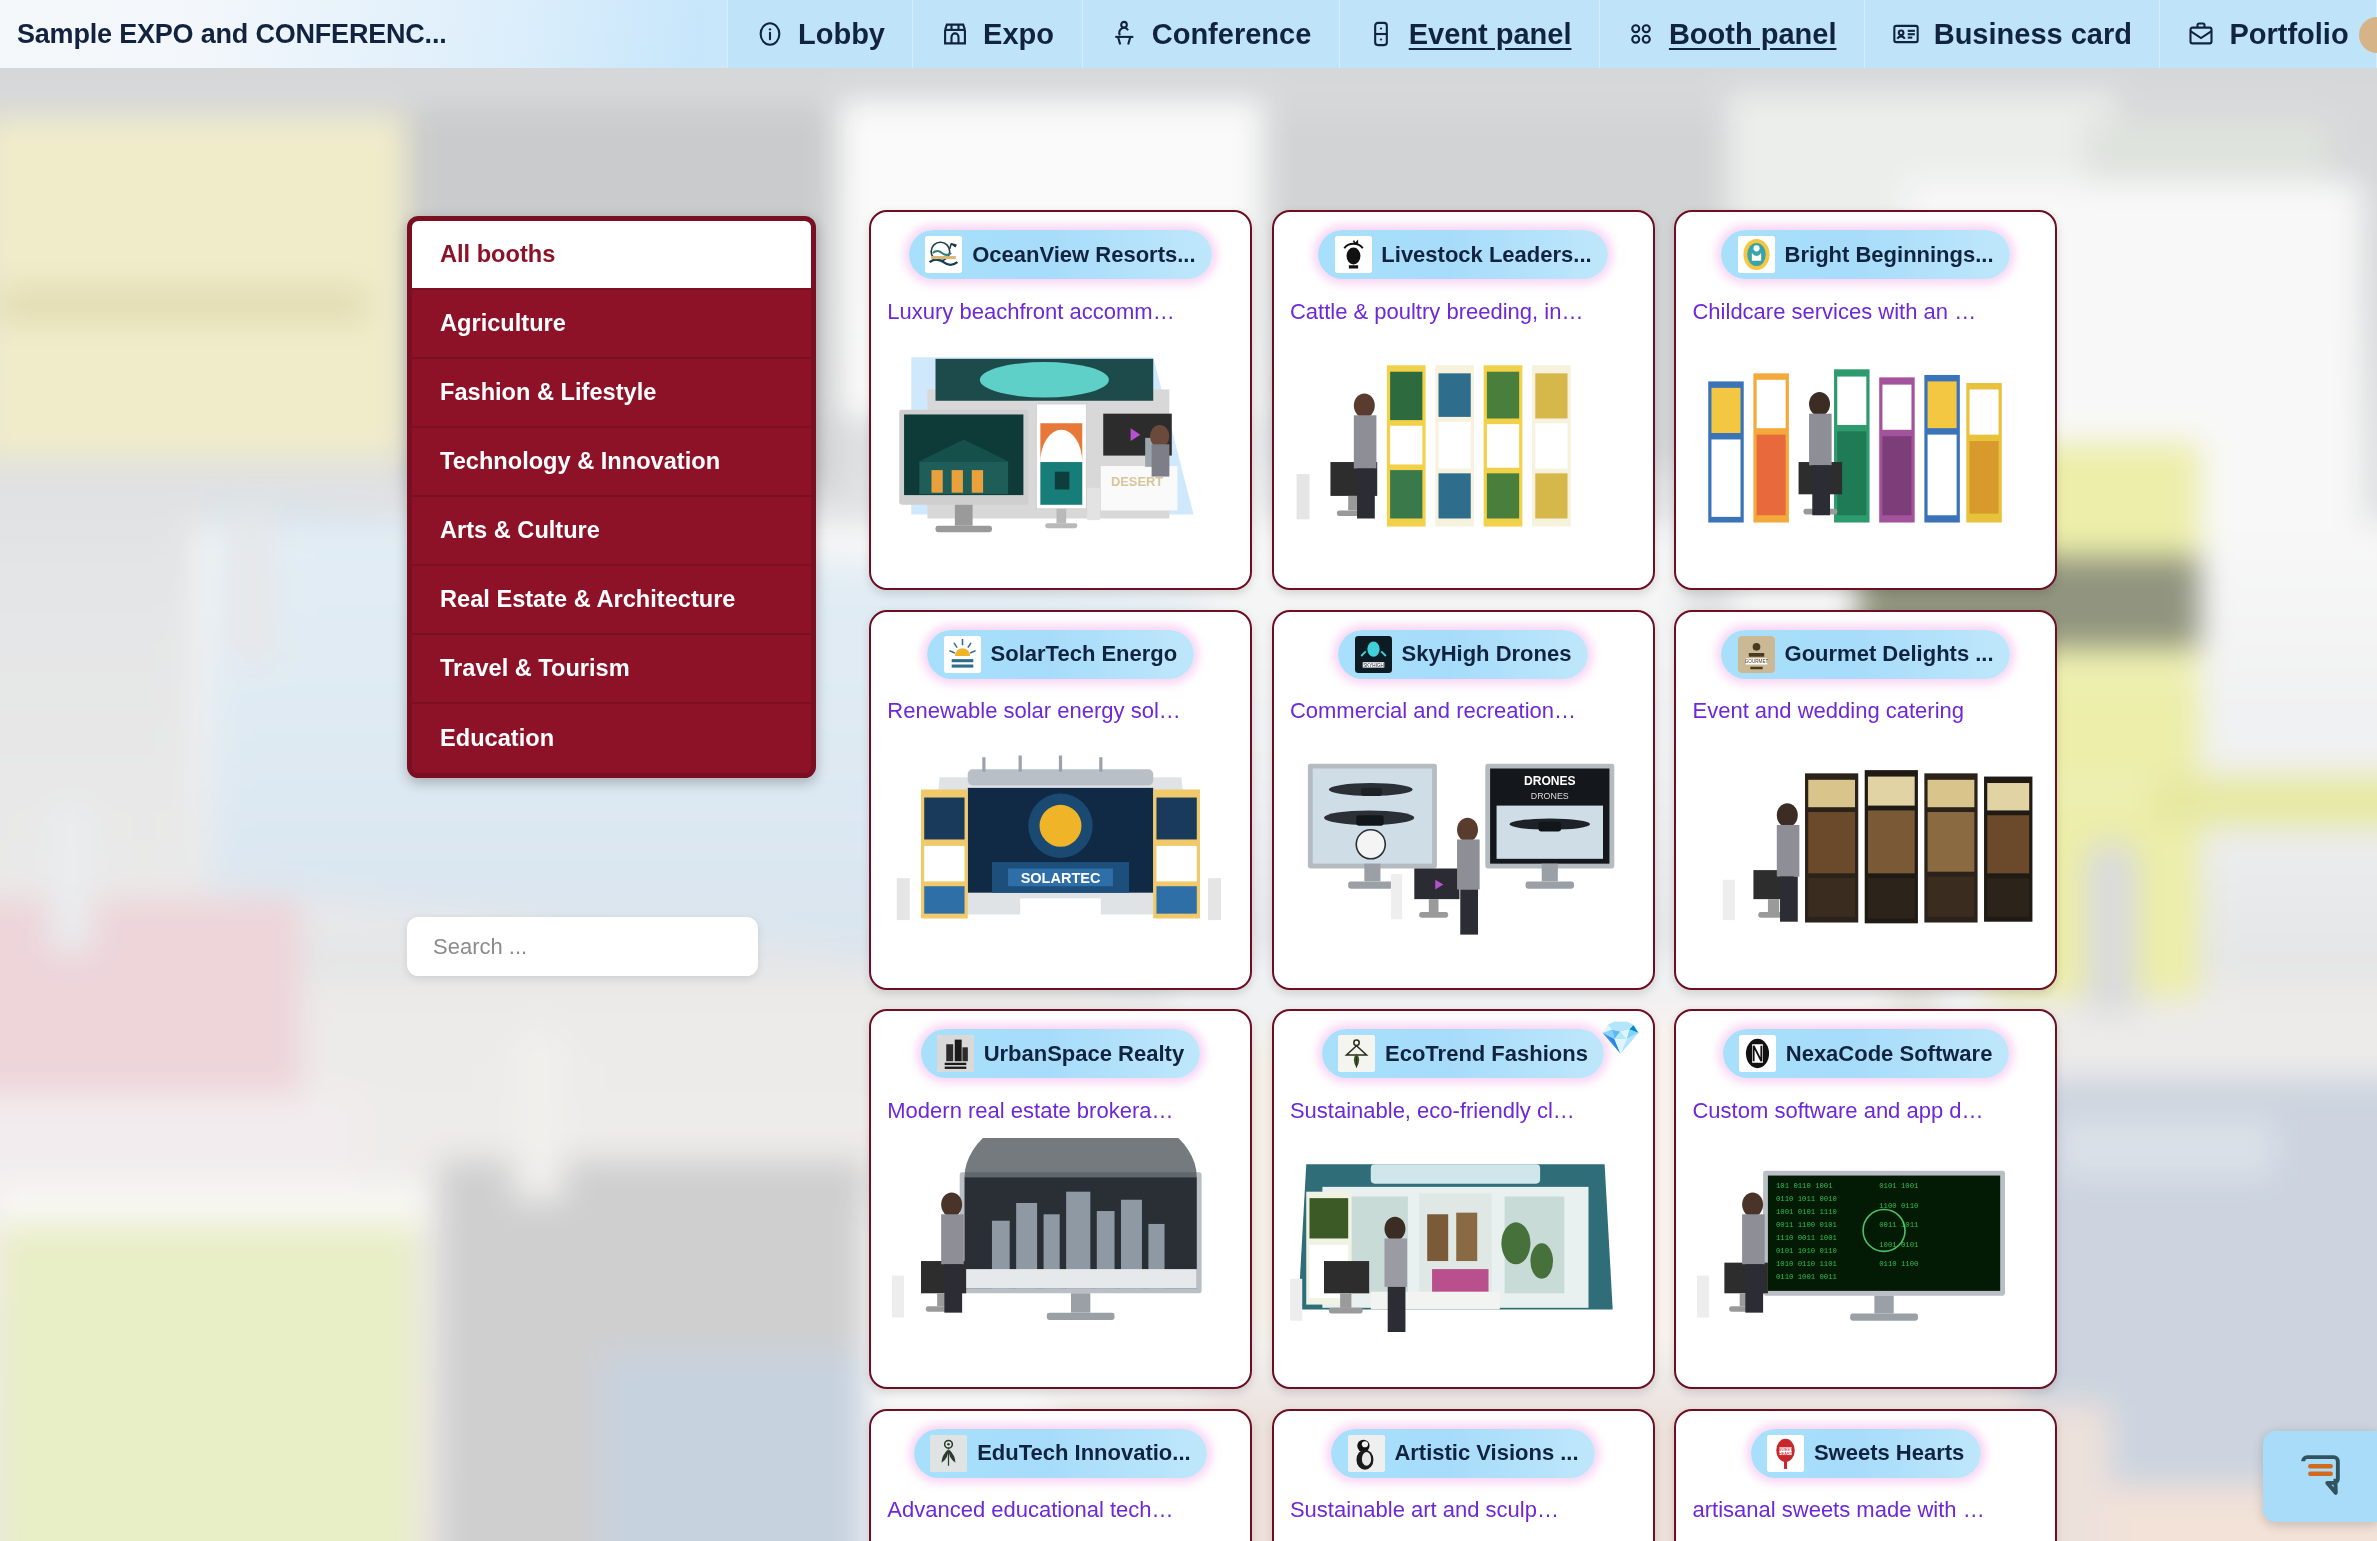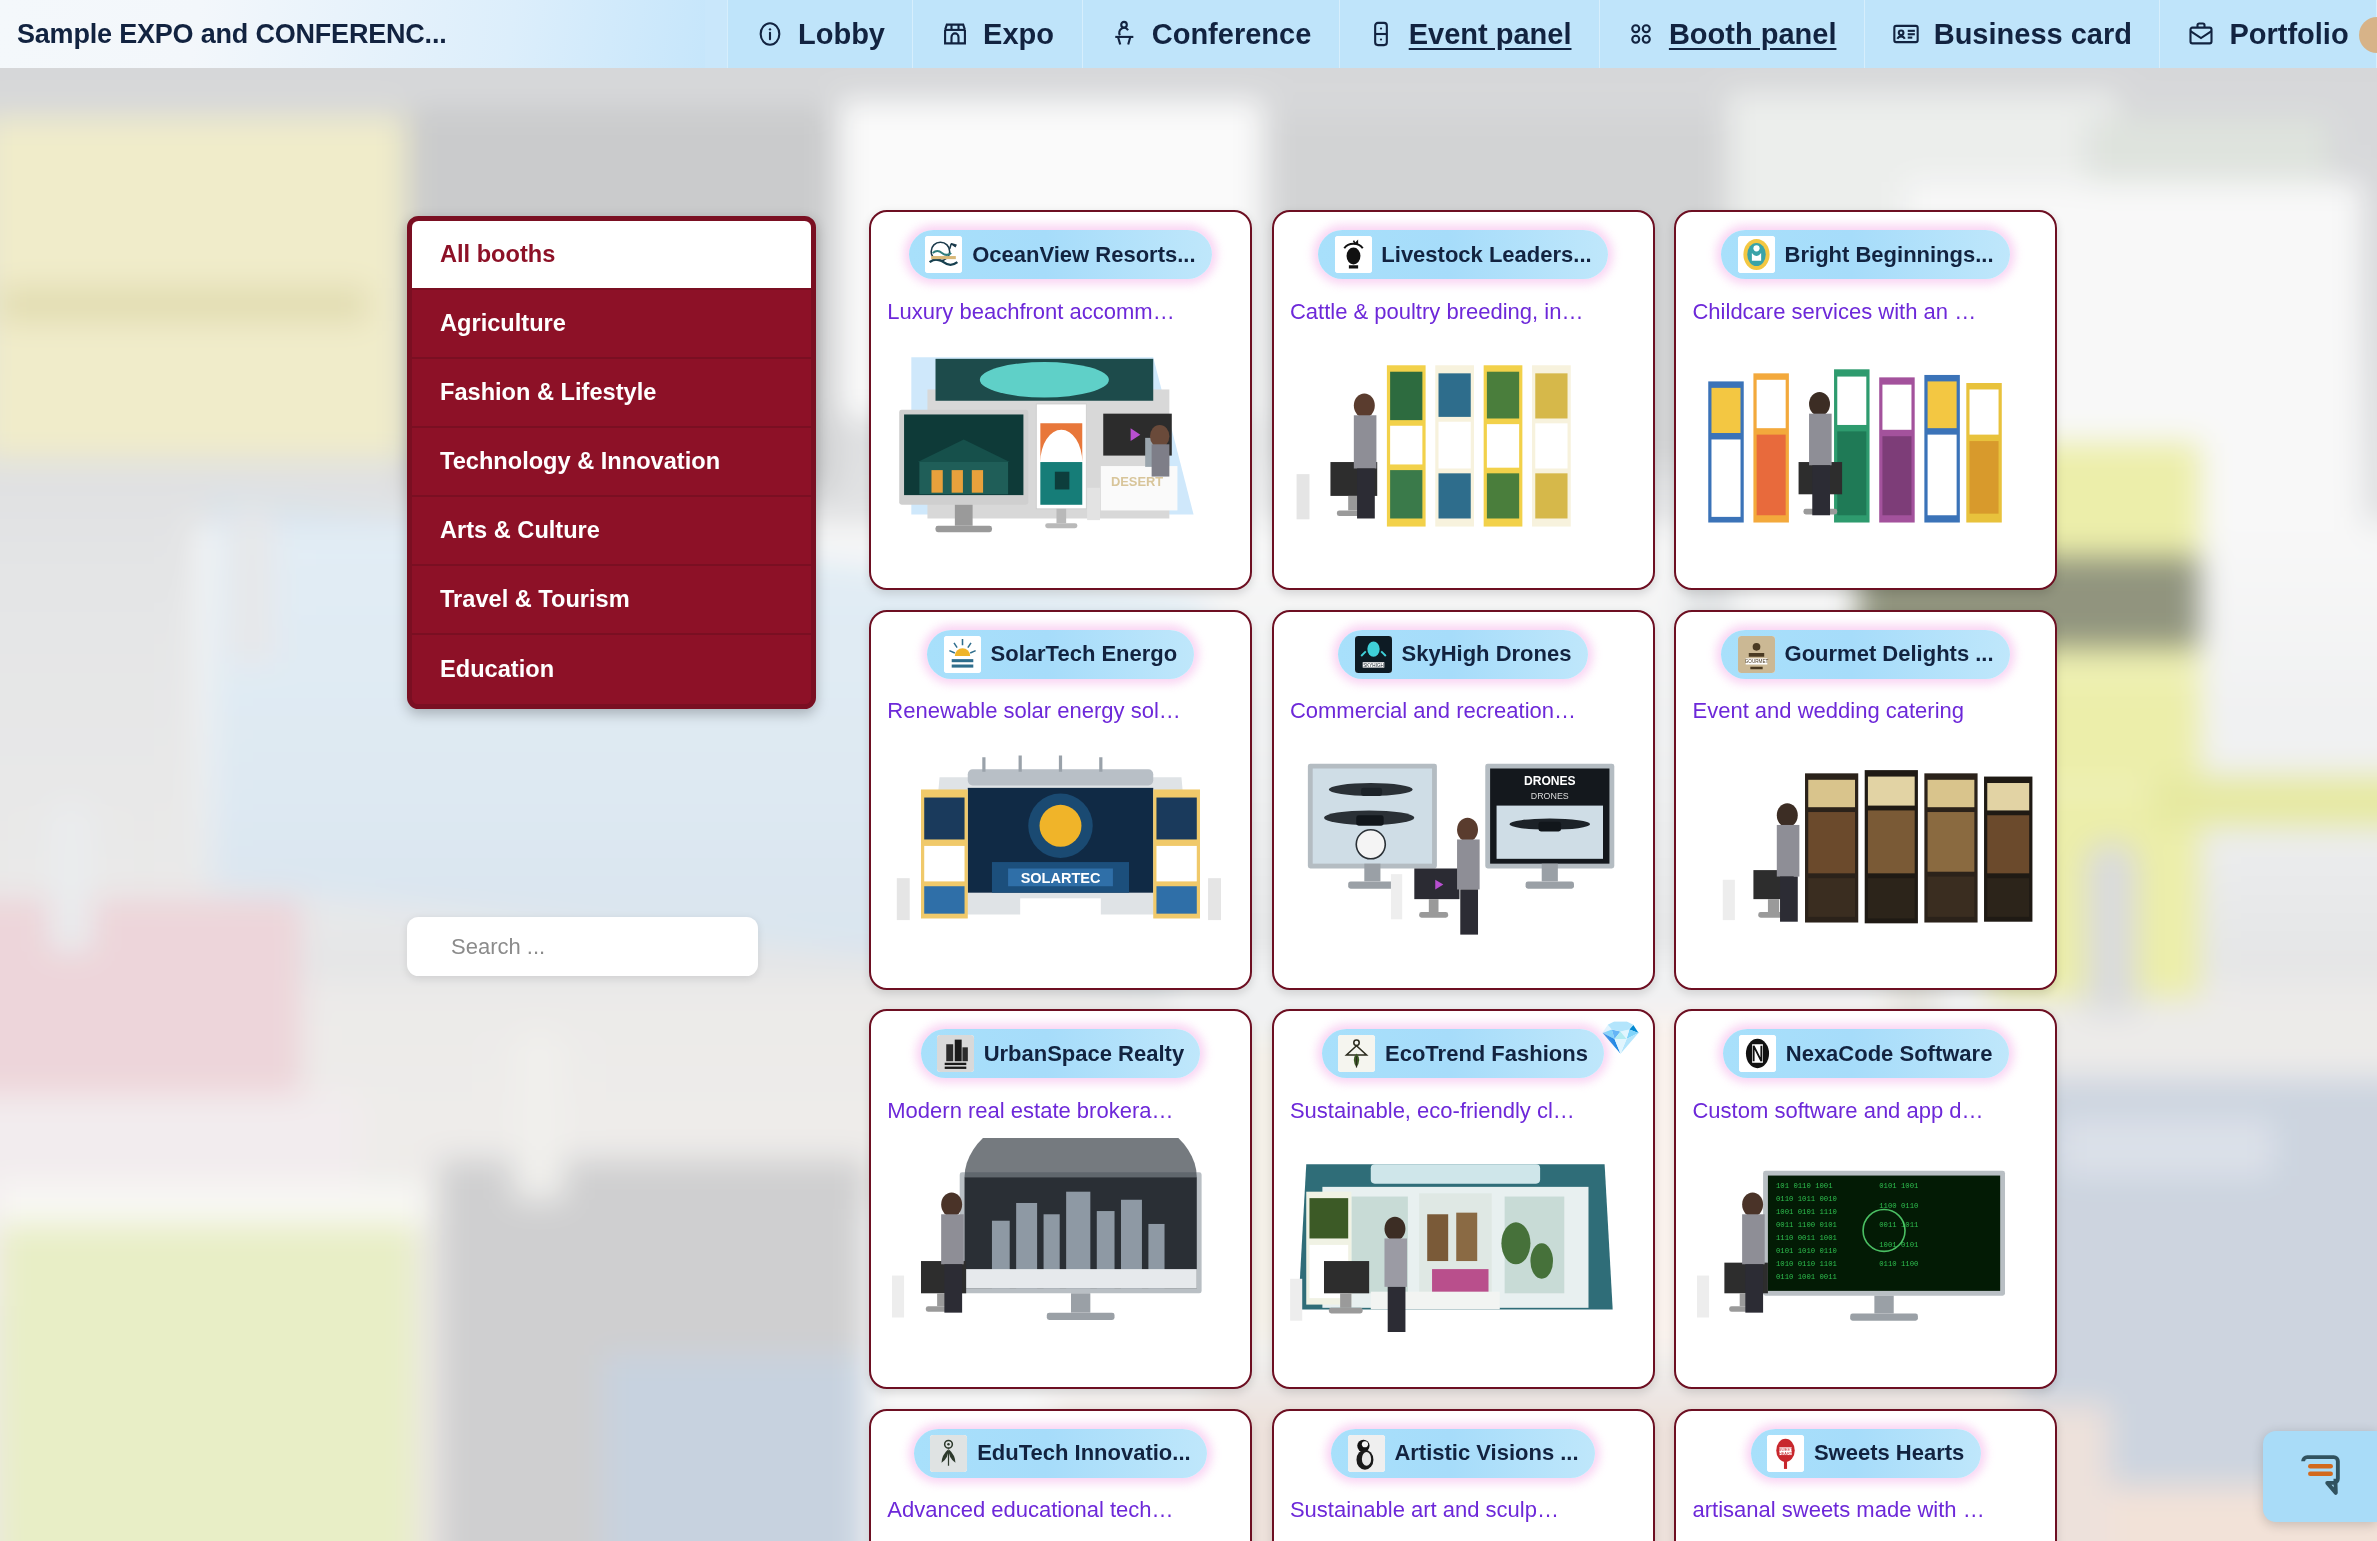--- a/index.html
+++ b/index.html
@@ -123,21 +123,21 @@
   #searchbox {
     position: absolute;
     left: 407px; top: 917px;
     width: 351px;
     height: 59px;
     border-radius: 11.4px;
     border: none;
     background: #ffffff;
     font-size: 22px;
     color: #333;
-    padding: 0 44px;
+    padding: 0 26px;
     outline: none;
     box-shadow: 0 2.4px 8.1px rgba(0,0,0,.10);
     font-family: "Liberation Sans", sans-serif;
     z-index: 20;
   }
   #searchbox::placeholder { color: #8b8b8b; }
 
   
   #grid {
     position: absolute;
@@ -393,20 +393,23 @@
         <span>Agriculture</span>
       </div>
     <div class="cat">
         <span>Fashion &amp; Lifestyle</span>
       </div>
     <div class="cat">
         <span>Technology &amp; Innovation</span>
       </div>
     <div class="cat">
         <span>Arts &amp; Culture</span>
+      </div>
+    <div class="cat">
+        <span>Real Estate &amp; Architecture</span>
       </div>
     <div class="cat">
         <span>Travel &amp; Tourism</span>
       </div>
     <div class="cat">
         <span>Education</span>
       </div>
   </div>
 
   <input id="searchbox" type="text" placeholder="Search ..." style="">

